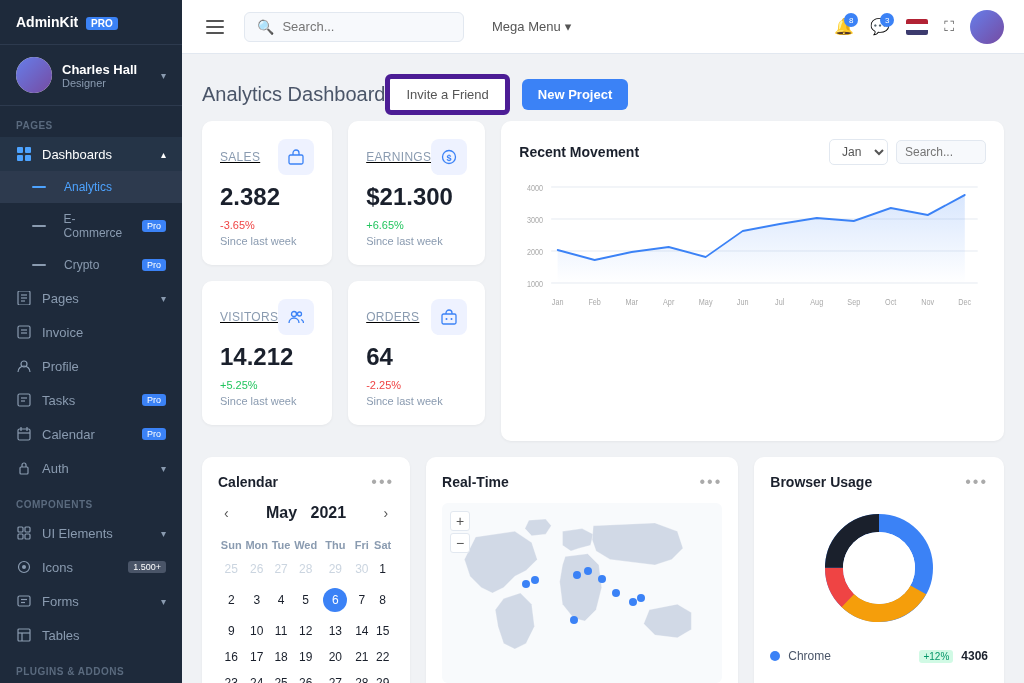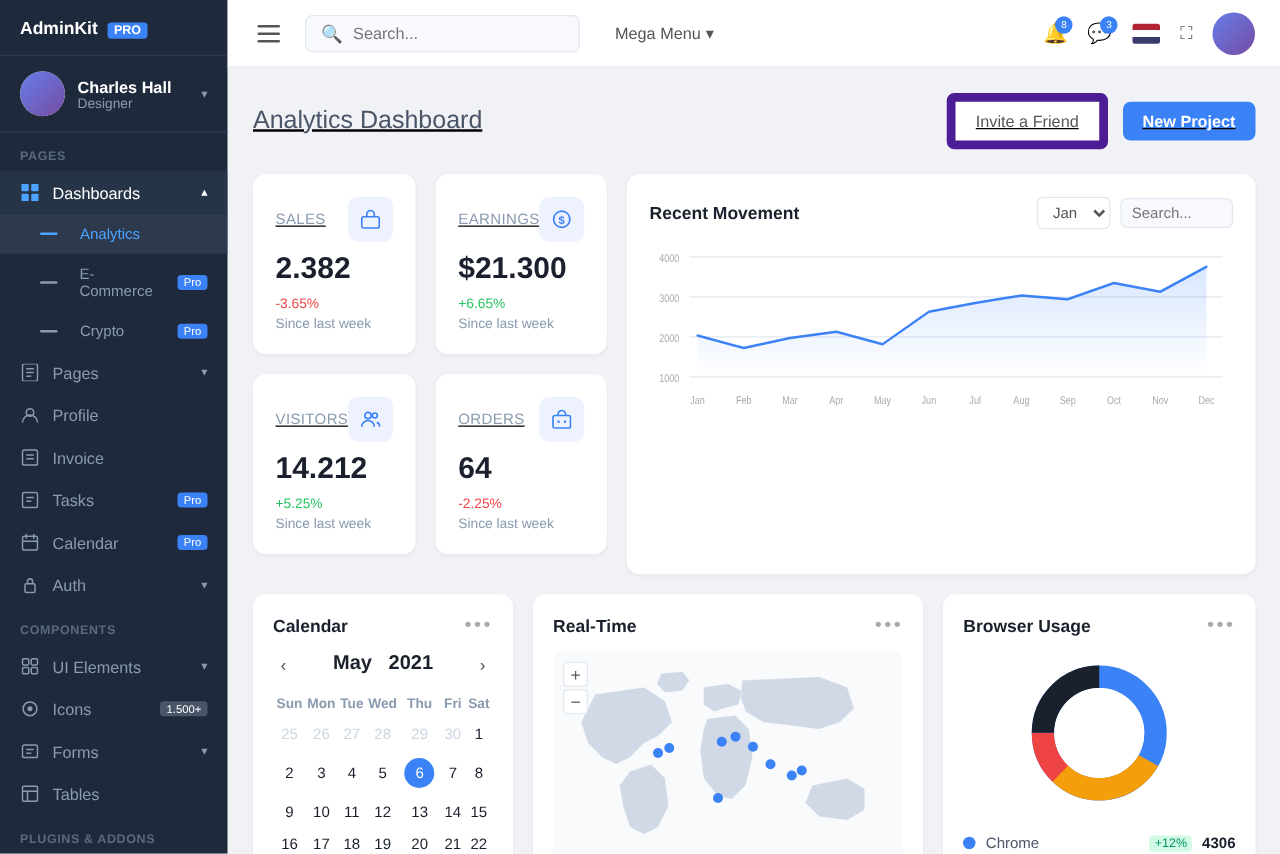--- a/index.html
+++ b/index.html
@@ -44,25 +44,25 @@
     .fullscreen-icon { color: #555; cursor: pointer; font-size: 14px; }
     .user-avatar-top { width: 34px; height: 34px; border-radius: 50%; background: linear-gradient(135deg, #667eea, #764ba2); cursor: pointer; }
 
     
     .content { flex: 1; padding: 20px; overflow-y: auto; }
     .content::-webkit-scrollbar { width: 4px; }
     .content::-webkit-scrollbar-track { background: #f0f2f5; }
     .content::-webkit-scrollbar-thumb { background: #cbd5e0; border-radius: 2px; }
 
     
-    .page-header { display: flex; align-items: center; justify-content: space-between; margin-bottom: 20px; text-decoration: underline; }
+    .page-header { display: flex; align-items: center; margin-bottom: 6px; }
     .page-title { font-size: 20px; font-weight: 700; color: #1a202c; }
     .page-title span { font-weight: 400; color: #4a5568; }
     .page-header-actions { display: flex; align-items: center; gap: 12px; }
-    .btn-invite { background: #fff; border: 7px solid #4c1d95; color: #555; padding: 8px 16px; border-radius: 6px; cursor: pointer; font-size: 13px; }
+    .btn-invite { background: #fff; border: 5px solid #4c1d95; color: #555; padding: 8px 16px; border-radius: 6px; cursor: pointer; font-size: 13px; }
     .btn-new { background: #3b82f6; color: #fff; padding: 8px 16px; border-radius: 6px; cursor: pointer; font-size: 13px; border: none; font-weight: 600; }
 
     
     .stats-grid { display: grid; grid-template-columns: 1fr 1fr; gap: 16px; margin-bottom: 16px; }
     .stat-card { background: #fff; border-radius: 10px; padding: 18px; display: flex; flex-direction: column; gap: 8px; box-shadow: 0 1px 3px rgba(0,0,0,0.05); }
     .stat-card-header { display: flex; align-items: center; justify-content: space-between; text-decoration: underline; }
     .stat-label { font-size: 12px; color: #8a9bb0; font-weight: 500; text-transform: uppercase; letter-spacing: 0.3px; }
     .stat-icon { width: 36px; height: 36px; background: #eef2ff; border-radius: 8px; display: flex; align-items: center; justify-content: center; color: #3b82f6; font-size: 16px; }
     .stat-value { font-size: 24px; font-weight: 700; color: #1a202c; }
     .stat-change { font-size: 11px; display: flex; gap: 4px; flex-direction: column; }
@@ -180,36 +180,36 @@
           <line x1="4" y1="10" x2="8" y2="10" stroke="#8a9bb0" stroke-width="1.2"></line>
         </svg>
     </span>
     <span>Pages</span>
     <span class="chevron">▾</span>
   </div>
 
   <div class="sidebar-item">
     <span class="sidebar-icon">
       <svg width="14" height="14" viewBox="0 0 14 14" fill="none">
-          <circle cx="7" cy="5" r="3" stroke="#8a9bb0" stroke-width="1.2"></circle>
-          <path d="M1 13c0-3.3 2.7-6 6-6s6 2.7 6 6" stroke="#8a9bb0" stroke-width="1.2"></path>
-        </svg>
-    </span>
-    <span>Profile</span>
-  </div>
-
-  <div class="sidebar-item">
-    <span class="sidebar-icon">
-      <svg width="14" height="14" viewBox="0 0 14 14" fill="none">
           <rect x="1" y="1" width="12" height="12" rx="1.5" stroke="#8a9bb0" stroke-width="1.2"></rect>
           <line x1="4" y1="5" x2="10" y2="5" stroke="#8a9bb0" stroke-width="1.2"></line>
           <line x1="4" y1="8" x2="10" y2="8" stroke="#8a9bb0" stroke-width="1.2"></line>
         </svg>
     </span>
     <span>Invoice</span>
+  </div>
+
+  <div class="sidebar-item">
+    <span class="sidebar-icon">
+      <svg width="14" height="14" viewBox="0 0 14 14" fill="none">
+          <circle cx="7" cy="5" r="3" stroke="#8a9bb0" stroke-width="1.2"></circle>
+          <path d="M1 13c0-3.3 2.7-6 6-6s6 2.7 6 6" stroke="#8a9bb0" stroke-width="1.2"></path>
+        </svg>
+    </span>
+    <span>Profile</span>
   </div>
 
   <div class="sidebar-item">
     <span class="sidebar-icon">
       <svg width="14" height="14" viewBox="0 0 14 14" fill="none">
           <rect x="1" y="1" width="12" height="12" rx="1.5" stroke="#8a9bb0" stroke-width="1.2"></rect>
           <line x1="4" y1="5" x2="10" y2="5" stroke="#8a9bb0" stroke-width="1.2"></line>
           <line x1="4" y1="8" x2="8" y2="8" stroke="#8a9bb0" stroke-width="1.2"></line>
         </svg>
     </span>

